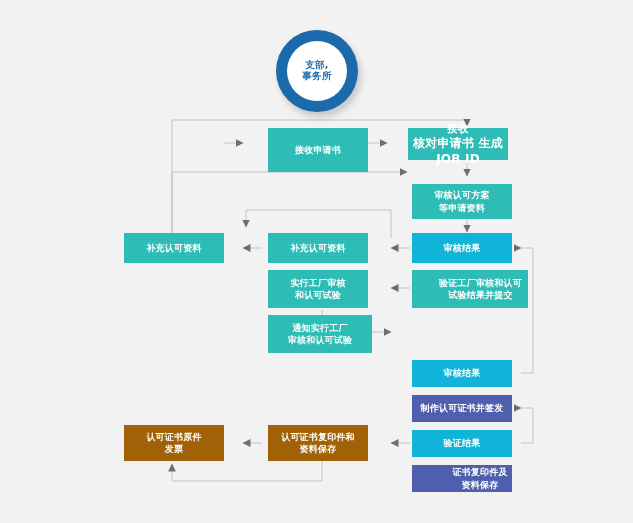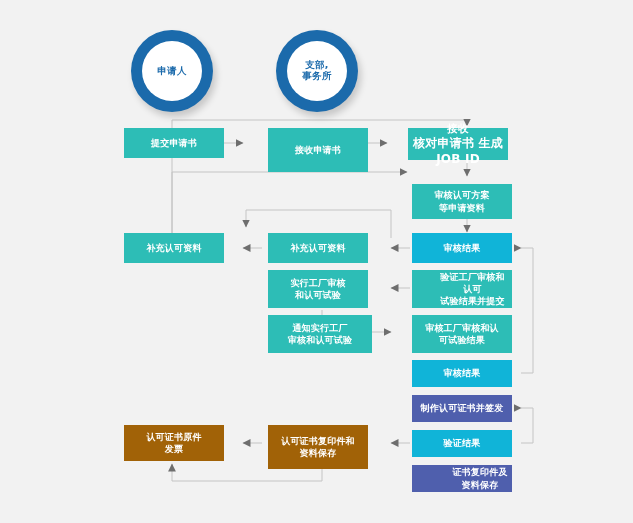--- a/index.html
+++ b/index.html
@@ -133,39 +133,31 @@
 
       <path d="M410,443 L391,443" marker-end="url(#ah-l)"></path>
 
       <path d="M262,443 L243,443" marker-end="url(#ah-l)"></path>
 
       <path d="M322,461 L322,481 L172,481 L172,464" marker-end="url(#ah-u)"></path>
 
     </g>
   </svg>
 
-  <div class="role" style="left:131px; top:30px;">
-    <div class="role-inner">
-      <span>申请人</span>
-    </div>
-  </div>
 
   <div class="role" style="left:276px; top:30px;align-items:center;">
     <div class="role-inner">
       <div>
         <span>支部,</span><br>
         <span>事务所</span>
       </div>
     </div>
   </div>
 
 
-  <div class="node c-teal" style="left:124px; top:128px; width:100px; height:30px;">
-    <span class="l1">提交申请书</span>
-  </div>
 
   <div class="node c-teal" style="left:268px; top:128px; width:100px; height:44px;">
     <span class="l1">接收申请书</span>
   </div>
 
   <div class="node c-teal emph" style="left:408px; top:128px; width:100px; height:32px;">
     <span class="l1">接收</span>
     <span class="l2">核对申请书  生成JOB ID</span>
   </div>
 
@@ -184,52 +176,48 @@
 
   <div class="node c-cyan" style="left:412px; top:233px; width:100px; height:30px;">
     <span class="l1">审核结果</span>
   </div>
 
   <div class="node c-teal" style="left:268px; top:270px; width:100px; height:38px;">
     <span class="l1">实行工厂审核</span>
     <span class="l2">和认可试验</span>
   </div>
 
-  <div class="node c-teal" style="left:412px; top:270px; width:100px; height:38px;padding-left:24px;">
+  <div class="node c-teal" style="left:412px; top:270px; width:116px; height:38px;padding-left:24px;">
     <span class="l1">验证工厂审核和认可</span>
     <span class="l2">试验结果并提交</span>
   </div>
 
   <div class="node c-teal" style="left:268px; top:315px; width:104px; height:38px;">
     <span class="l1">通知实行工厂</span>
     <span class="l2">审核和认可试验</span>
   </div>
 
-  <div class="node c-teal" style="left:412px; top:315px; width:100px; height:38px;">
-    <span class="l1">审核工厂审核和认</span>
-    <span class="l2">可试验结果</span>
-  </div>
 
   <div class="node c-cyan" style="left:412px; top:360px; width:100px; height:27px;">
     <span class="l1">审核结果</span>
   </div>
 
   <div class="node c-indigo" style="left:412px; top:395px; width:100px; height:27px;">
     <span class="l1">制作认可证书并签发</span>
   </div>
 
   <div class="node c-cyan" style="left:412px; top:430px; width:100px; height:27px;">
     <span class="l1">验证结果</span>
   </div>
 
   <div class="node c-indigo" style="left:412px; top:465px; width:100px; height:27px;padding-left:39px;">
     <span class="l1">证书复印件及资料保存</span>
   </div>
 
-  <div class="node c-blue" style="left:268px; top:425px; width:100px; height:44px;">
+  <div class="node c-blue" style="left:268px; top:425px; width:100px; height:36px;">
     <span class="l1">认可证书复印件和</span>
     <span class="l2">资料保存</span>
   </div>
 
   <div class="node c-blue" style="left:124px; top:425px; width:100px; height:36px;">
     <span class="l1">认可证书原件</span>
     <span class="l2">发票</span>
   </div>
 
 </div>

